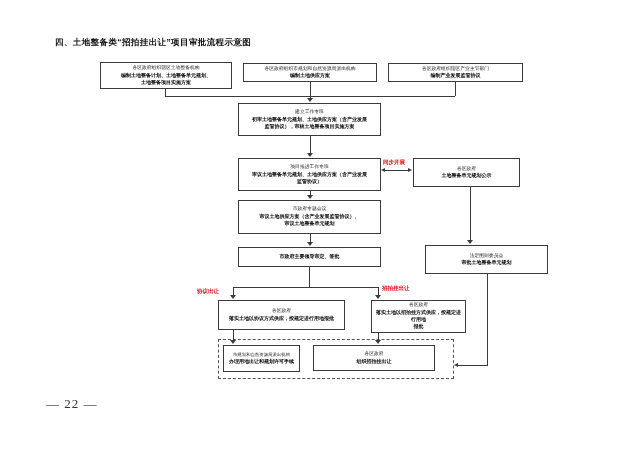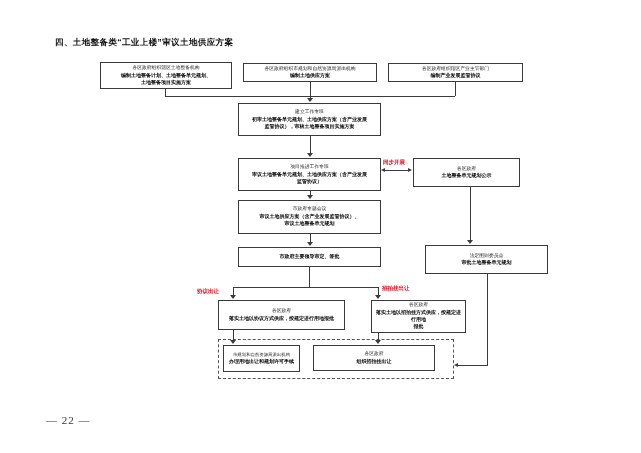--- a/index.html
+++ b/index.html
@@ -6,21 +6,21 @@
   body{
     width:641px;height:453px;position:relative;background:#ffffff;
     font-family:"Liberation Sans","DejaVu Sans",sans-serif;color:#1a1a1a;
     overflow:hidden;
   }
   .title{
     position:absolute;left:55px;top:37px;font-size:8.5px;font-weight:bold;
     letter-spacing:0.4px;color:#111;
   }
   .pagenum{
-    position:absolute;left:46px;top:414px;font-size:11px;color:#333;
+    position:absolute;left:46px;top:396px;font-size:13px;color:#333;
     font-family:"Liberation Serif","DejaVu Serif",serif;letter-spacing:1px;
   }
   .box{
     position:absolute;border:1px solid #3a3a3a;background:#fff;
     display:flex;flex-direction:column;justify-content:center;align-items:center;
     text-align:center;box-sizing:border-box;padding:1px 2px;
   }
   .hdr{font-size:4.8px;line-height:1.4;color:#222;white-space:pre-line;}
   .bd{font-size:5px;font-weight:bold;line-height:1.45;color:#000;white-space:pre-line;}
   .dashed{
@@ -32,21 +32,21 @@
       border-right:3px solid transparent;border-top:4.5px solid #3a3a3a;}
   .al{position:absolute;width:0;height:0;border-top:2.5px solid transparent;
       border-bottom:2.5px solid transparent;border-right:4.5px solid #3a3a3a;}
   .ar{position:absolute;width:0;height:0;border-top:2.5px solid transparent;
       border-bottom:2.5px solid transparent;border-left:4.5px solid #3a3a3a;}
   .red{position:absolute;color:var(--label-red,#e60012);font-size:5.5px;font-weight:bold;}
 </style>
 </head>
 <body>
 
-<div class="title">四、土地整备类“工业上楼”审议土地供应方案</div>
+<div class="title">四、土地整备类“招拍挂出让”项目审批流程示意图</div>
 
 <div class="box" style="left:100px;top:62px;width:132px;height:27px">
   <div class="hdr">各区政府组织辖区土地整备机构</div>
   <div class="bd">编制土地整备计划、土地整备单元规划、
 土地整备项目实施方案</div>
 </div>
 <div class="box" style="left:243px;top:63px;width:134px;height:19px">
   <div class="hdr">各区政府组织市规划和自然资源局派出机构</div>
   <div class="bd">编制土地供应方案</div>
 </div>

